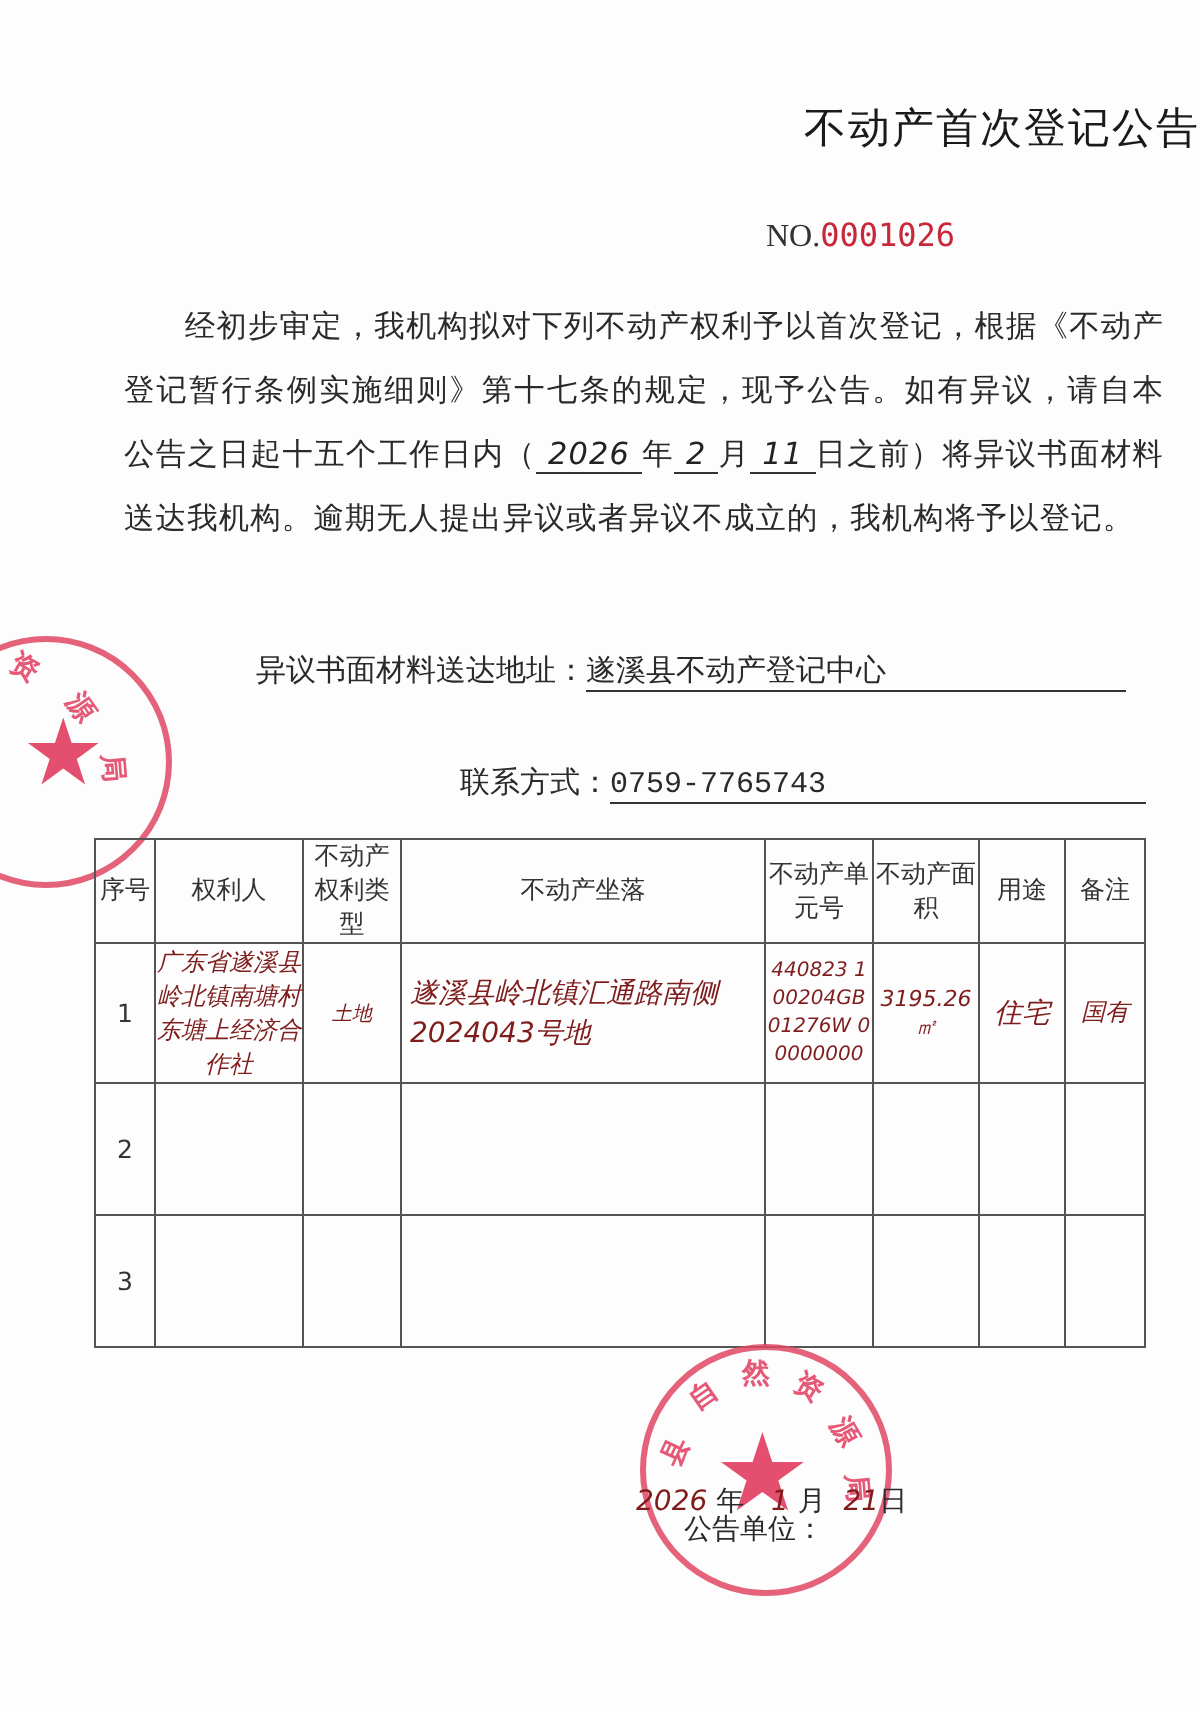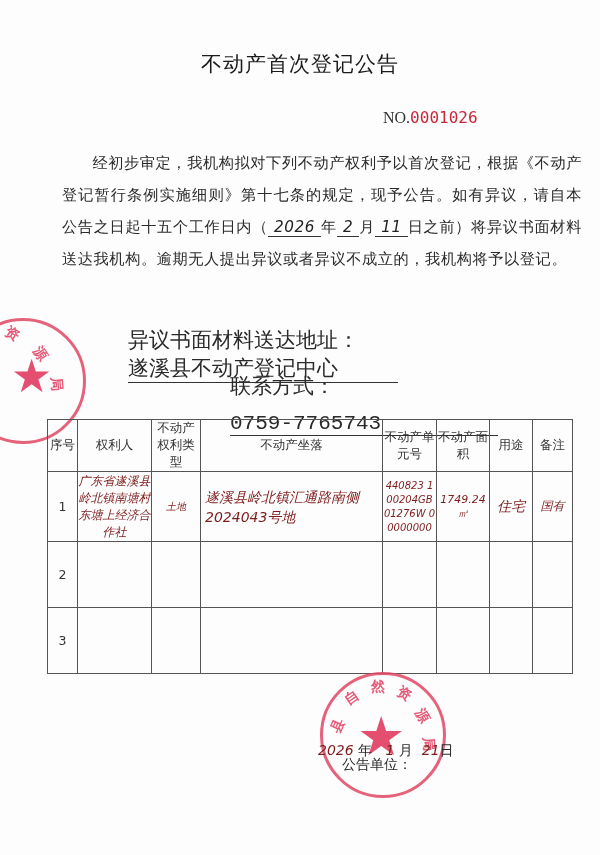--- a/index.html
+++ b/index.html
@@ -1,32 +1,32 @@
 <!DOCTYPE html>
 <html><head>
 <meta charset="utf-8">
 <style>
   html, body { margin: 0; padding: 0; }
   body {
     width: 600px; height: 855px; background: #fdfdfd; position: relative; overflow: hidden;
     font-family: "DejaVu Serif", "Liberation Serif", serif; color: #2a2a2a;
   }
   .title {
-    position: absolute; top: 50px; left: 0; width: 600px; text-align: center;
+    position: absolute; top: 50px; left: 0; width: 600px; text-align: right;
     font-family: "DejaVu Sans", sans-serif; font-size: 21px; color: #1a1a1a; letter-spacing: 1px;
   }
   .serial { position: absolute; top: 108px; left: 383px; font-size: 16px; font-family: "Liberation Serif", serif; color:#333; }
   .serial .num { color: #c8283a; font-family: "DejaVu Sans Mono", monospace; font-size: 16px; }
   .body-text {
     position: absolute; top: 147px; left: 62px; width: 520px;
     font-size: 15.2px; line-height: 32px; letter-spacing: 0.6px; color: #2a2a2a;
     text-indent: 2em; text-align: justify;
   }
   .hw { font-family: "DejaVu Sans", sans-serif; font-style: italic; color:#222; border-bottom: 1px solid #333; padding: 0 6px; }
-  .field { position: absolute; font-size: 21px; color: #2a2a2a; }
+  .field { position: absolute; font-size: 15px; color: #2a2a2a; }
   .field .val { display: inline-block; border-bottom: 1px solid #333; font-family: "DejaVu Sans", sans-serif; }
   table.grid {
     position: absolute; top: 419px; left: 47px; border-collapse: collapse; table-layout: fixed;
     font-family: "DejaVu Sans", sans-serif; font-size: 12.5px; color: #333;
   }
   table.grid td, table.grid th { border: 1px solid #555; text-align: center; vertical-align: middle; padding: 0; font-weight: normal; }
   .hand { font-family: "DejaVu Sans", sans-serif; font-style: italic; color: #7f1d1d; }
   .stamp { position: absolute; border-radius: 50%; border: 3px solid rgba(225,70,100,0.85); }
   .stamp .star { position: absolute; color: rgba(225,60,95,0.9); }
   .stamp .arc { position: absolute; color: rgba(225,60,95,0.85); font-family:"DejaVu Sans",sans-serif; font-weight: bold; }
@@ -81,21 +81,21 @@
     <th>不动产面积</th>
     <th>用途</th>
     <th>备注</th>
   </tr>
   <tr style="height:70px">
     <td>1</td>
     <td class="hand" style="font-size:12px;line-height:17px;">广东省遂溪县岭北镇南塘村东塘上经济合作社</td>
     <td class="hand" style="font-size:10px;font-style:italic;">土地</td>
     <td class="hand" style="font-size:14px;text-align:left;padding-left:4px;line-height:20px;">遂溪县岭北镇汇通路南侧2024043号地</td>
     <td class="hand" style="font-size:10px;line-height:14px;word-break:break-all;">440823 100204GB 01276W 00000000</td>
-    <td class="hand" style="font-size:11px;">1749.24㎡</td>
+    <td class="hand" style="font-size:11px;">3195.26㎡</td>
     <td class="hand" style="font-size:14px;">住宅</td>
     <td class="hand" style="font-size:12px;">国有</td>
   </tr>
   <tr style="height:66px">
     <td>2</td>
     <td></td>
     <td></td>
     <td></td>
     <td></td>
     <td></td>

